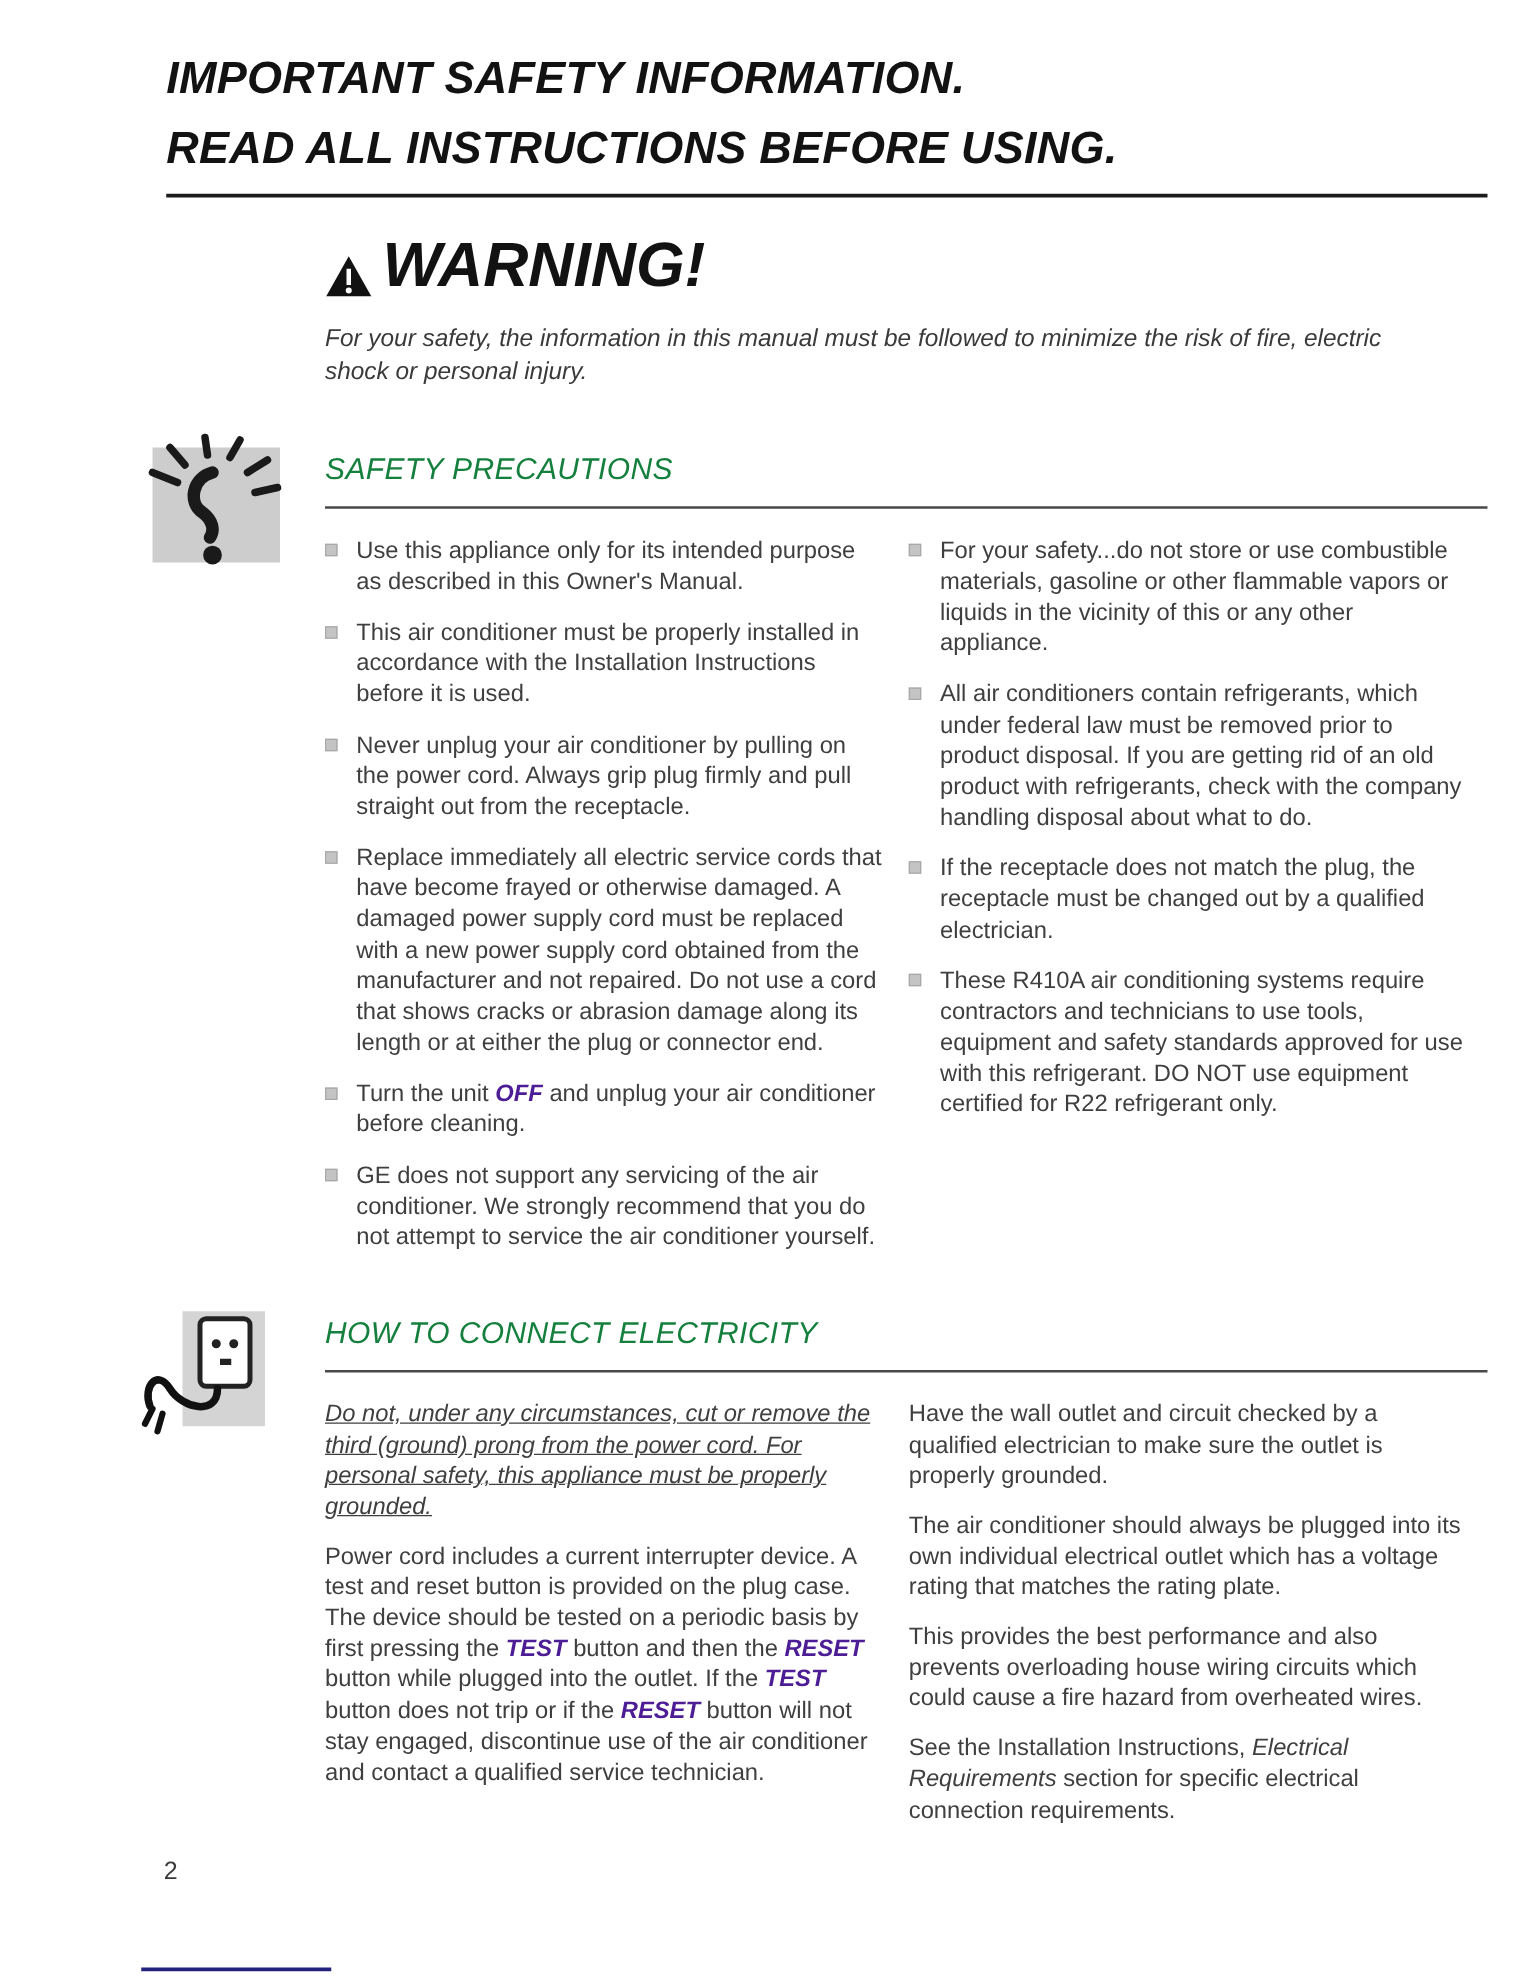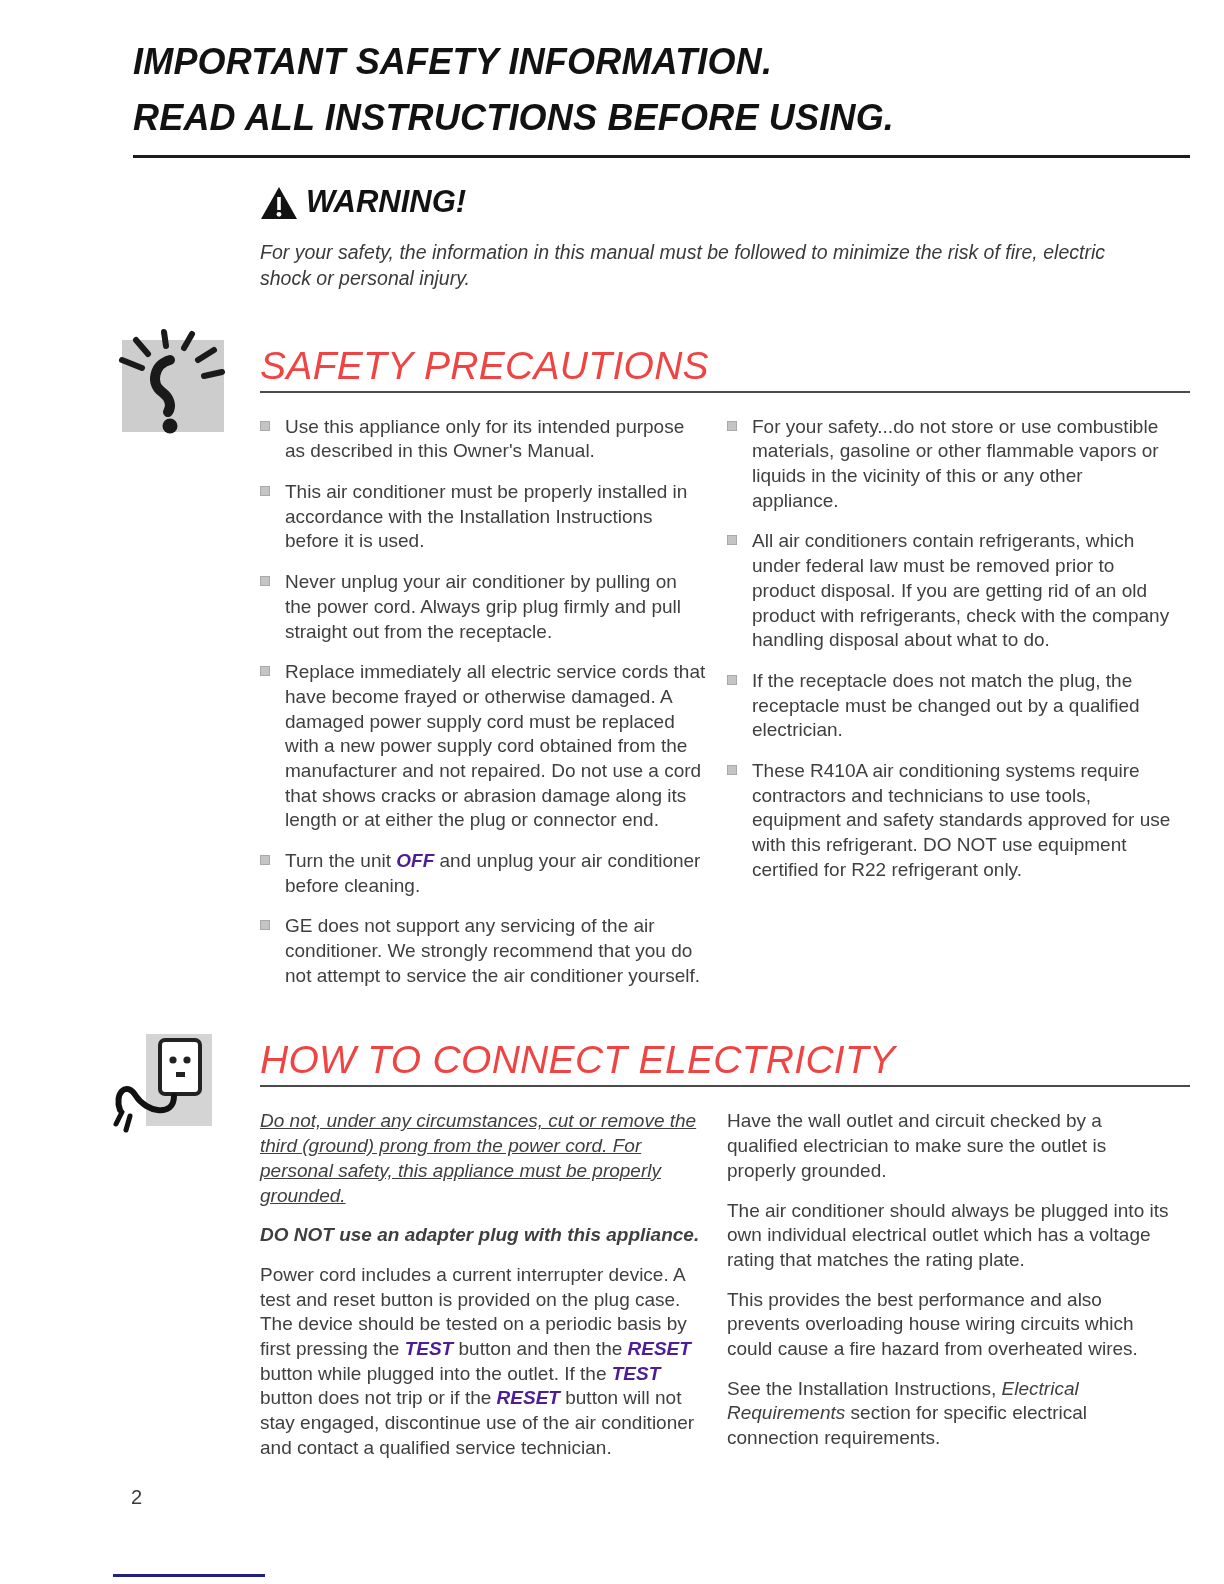--- a/index.html
+++ b/index.html
@@ -22,39 +22,39 @@
     line-height:1.55;
     letter-spacing:.2px;
   }
   .header-rule{
     height:0;border:0;border-top:3px solid #1c1c1c;
     margin:9px 0 0 0;width:1057px;
   }
   
   .warning{margin:28px 34px 0 260px;}
   .warning-title{
-    display:flex;align-items:flex-start;gap:8px;
-    font-size:31px;font-weight:bold;font-style:italic;color:#121212;
+    display:flex;align-items:flex-end;gap:8px;
+    font-size:50px;font-weight:bold;font-style:italic;color:#121212;
     line-height:1.05;
   }
   .warning-body{
     font-style:italic;font-size:19.5px;line-height:1.35;
     color:#3a3a3a;width:880px;
   }
   
   .section{position:relative;margin:0 34px 0 260px;width:930px;}
   .section.safety{margin-top:52px;}
   .section.electric{margin-top:34px;}
   .section-icon{
     position:absolute;left:-148px;top:-16px;width:122px;height:114px;
   }
   .section.electric .section-icon{top:-8px;height:104px;}
   .section-title{
-    font-size:39px;font-style:italic;font-weight:normal;color:#ef4444;
-    margin:0;padding-bottom:3px;border-bottom:2px solid #4a4a4a;
+    font-size:24px;font-style:italic;font-weight:normal;color:#15803d;
+    margin:0;padding-bottom:15px;border-bottom:2px solid #4a4a4a;
     letter-spacing:.3px;
   }
   .cols{display:flex;gap:20px;margin-top:22px;}
   .col{width:447px;}
   
   ul.bullets{list-style:none;margin:0;padding:0;}
   ul.bullets li{
     display:flex;gap:15px;margin:0 0 16px 0;
     font-size:19px;line-height:1.3;color:#3f3f3f;
   }
@@ -181,21 +181,20 @@
         <circle cx="75" cy="30" r="3.6" fill="#222222"></circle>
         <rect x="64" y="42" width="9" height="5" fill="#222222"></rect>
         <path d="M62 66 C 62 88, 34 82, 24 66 C 14 50, 2 64, 8 80" fill="none" stroke="#111111" stroke-width="6" stroke-linecap="round"></path>
         <path d="M10 82 L 4 94 M 18 86 L 14 100" stroke="#111111" stroke-width="5" stroke-linecap="round"></path>
       </svg>
     </span>
     <h2 class="section-title">HOW TO CONNECT ELECTRICITY</h2>
     <div class="cols">
       <div class="col paras">
           <p class="para-i"><span>Do not, under any circumstances, cut or remove the third (ground) prong from the power cord. For personal safety, this appliance must be properly grounded.</span></p>
-          <p class="para-bi"><span>DO NOT use an adapter plug with this appliance.</span></p>
           <p><span>Power cord includes a current interrupter device. A test and reset button is provided on the plug case. The device should be tested on a periodic basis by first pressing the </span><span class="seg-bi">TEST</span><span> button and then the </span><span class="seg-bi">RESET</span><span> button while plugged into the outlet. If the </span><span class="seg-bi">TEST</span><span> button does not trip or if the </span><span class="seg-bi">RESET</span><span> button will not stay engaged, discontinue use of the air conditioner and contact a qualified service technician.</span></p>
         </div>
       <div class="col paras">
           <p><span>Have the wall outlet and circuit checked by a qualified electrician to make sure the outlet is properly grounded.</span></p>
           <p><span>The air conditioner should always be plugged into its own individual electrical outlet which has a voltage rating that matches the rating plate.</span></p>
           <p><span>This provides the best performance and also prevents overloading house wiring circuits which could cause a fire hazard from overheated wires.</span></p>
           <p><span>See the Installation Instructions, </span><span class="seg-i">Electrical Requirements</span><span> section for specific electrical connection requirements.</span></p>
         </div>
     </div>
   </section>

